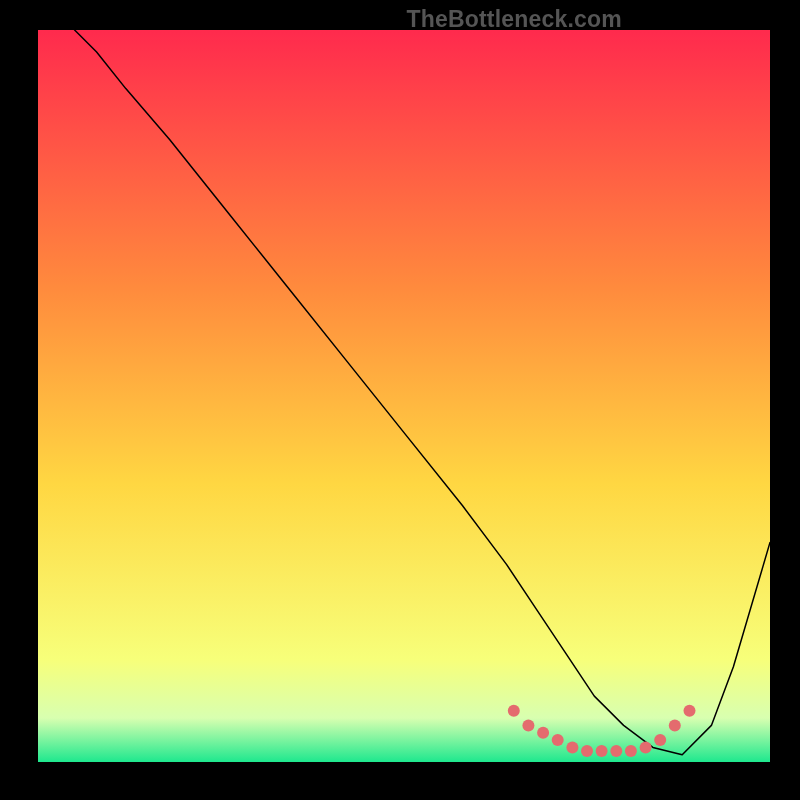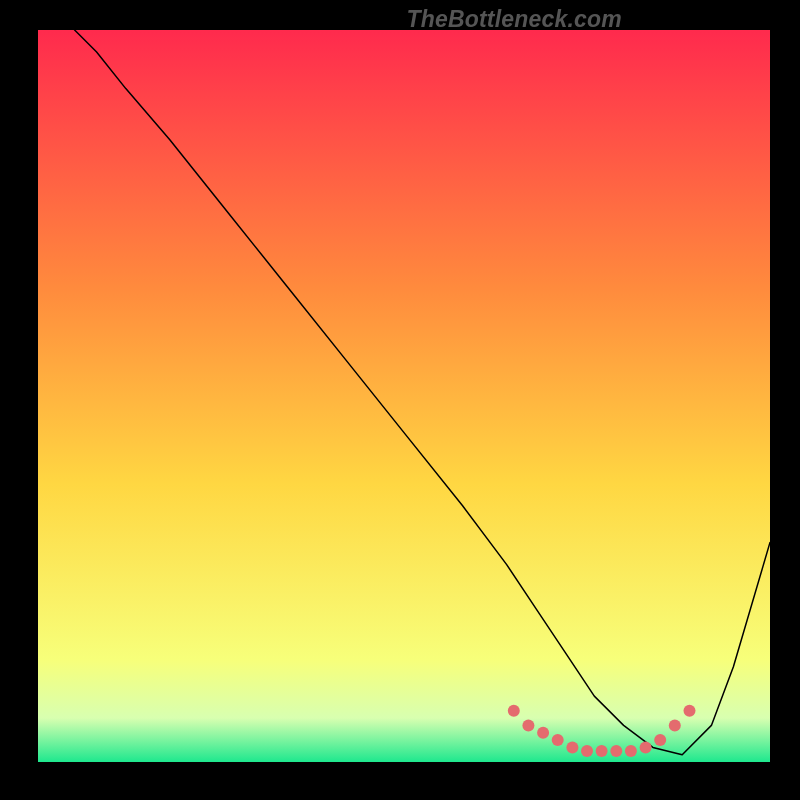--- a/index.html
+++ b/index.html
@@ -8,21 +8,20 @@
     width: 800px;
     height: 800px;
     background: #000;
     overflow: hidden;
     font-family: Arial, Helvetica, sans-serif;
   }
   .chart-wrap {
     position: relative;
     width: 636px;
     height: 800px;
-    font-style: italic;
   }
   svg {
     display: block;
   }
   .watermark {
     position: absolute;
     top: 6px;
     right: 14px;
     color: #555;
     font-size: 23px;

